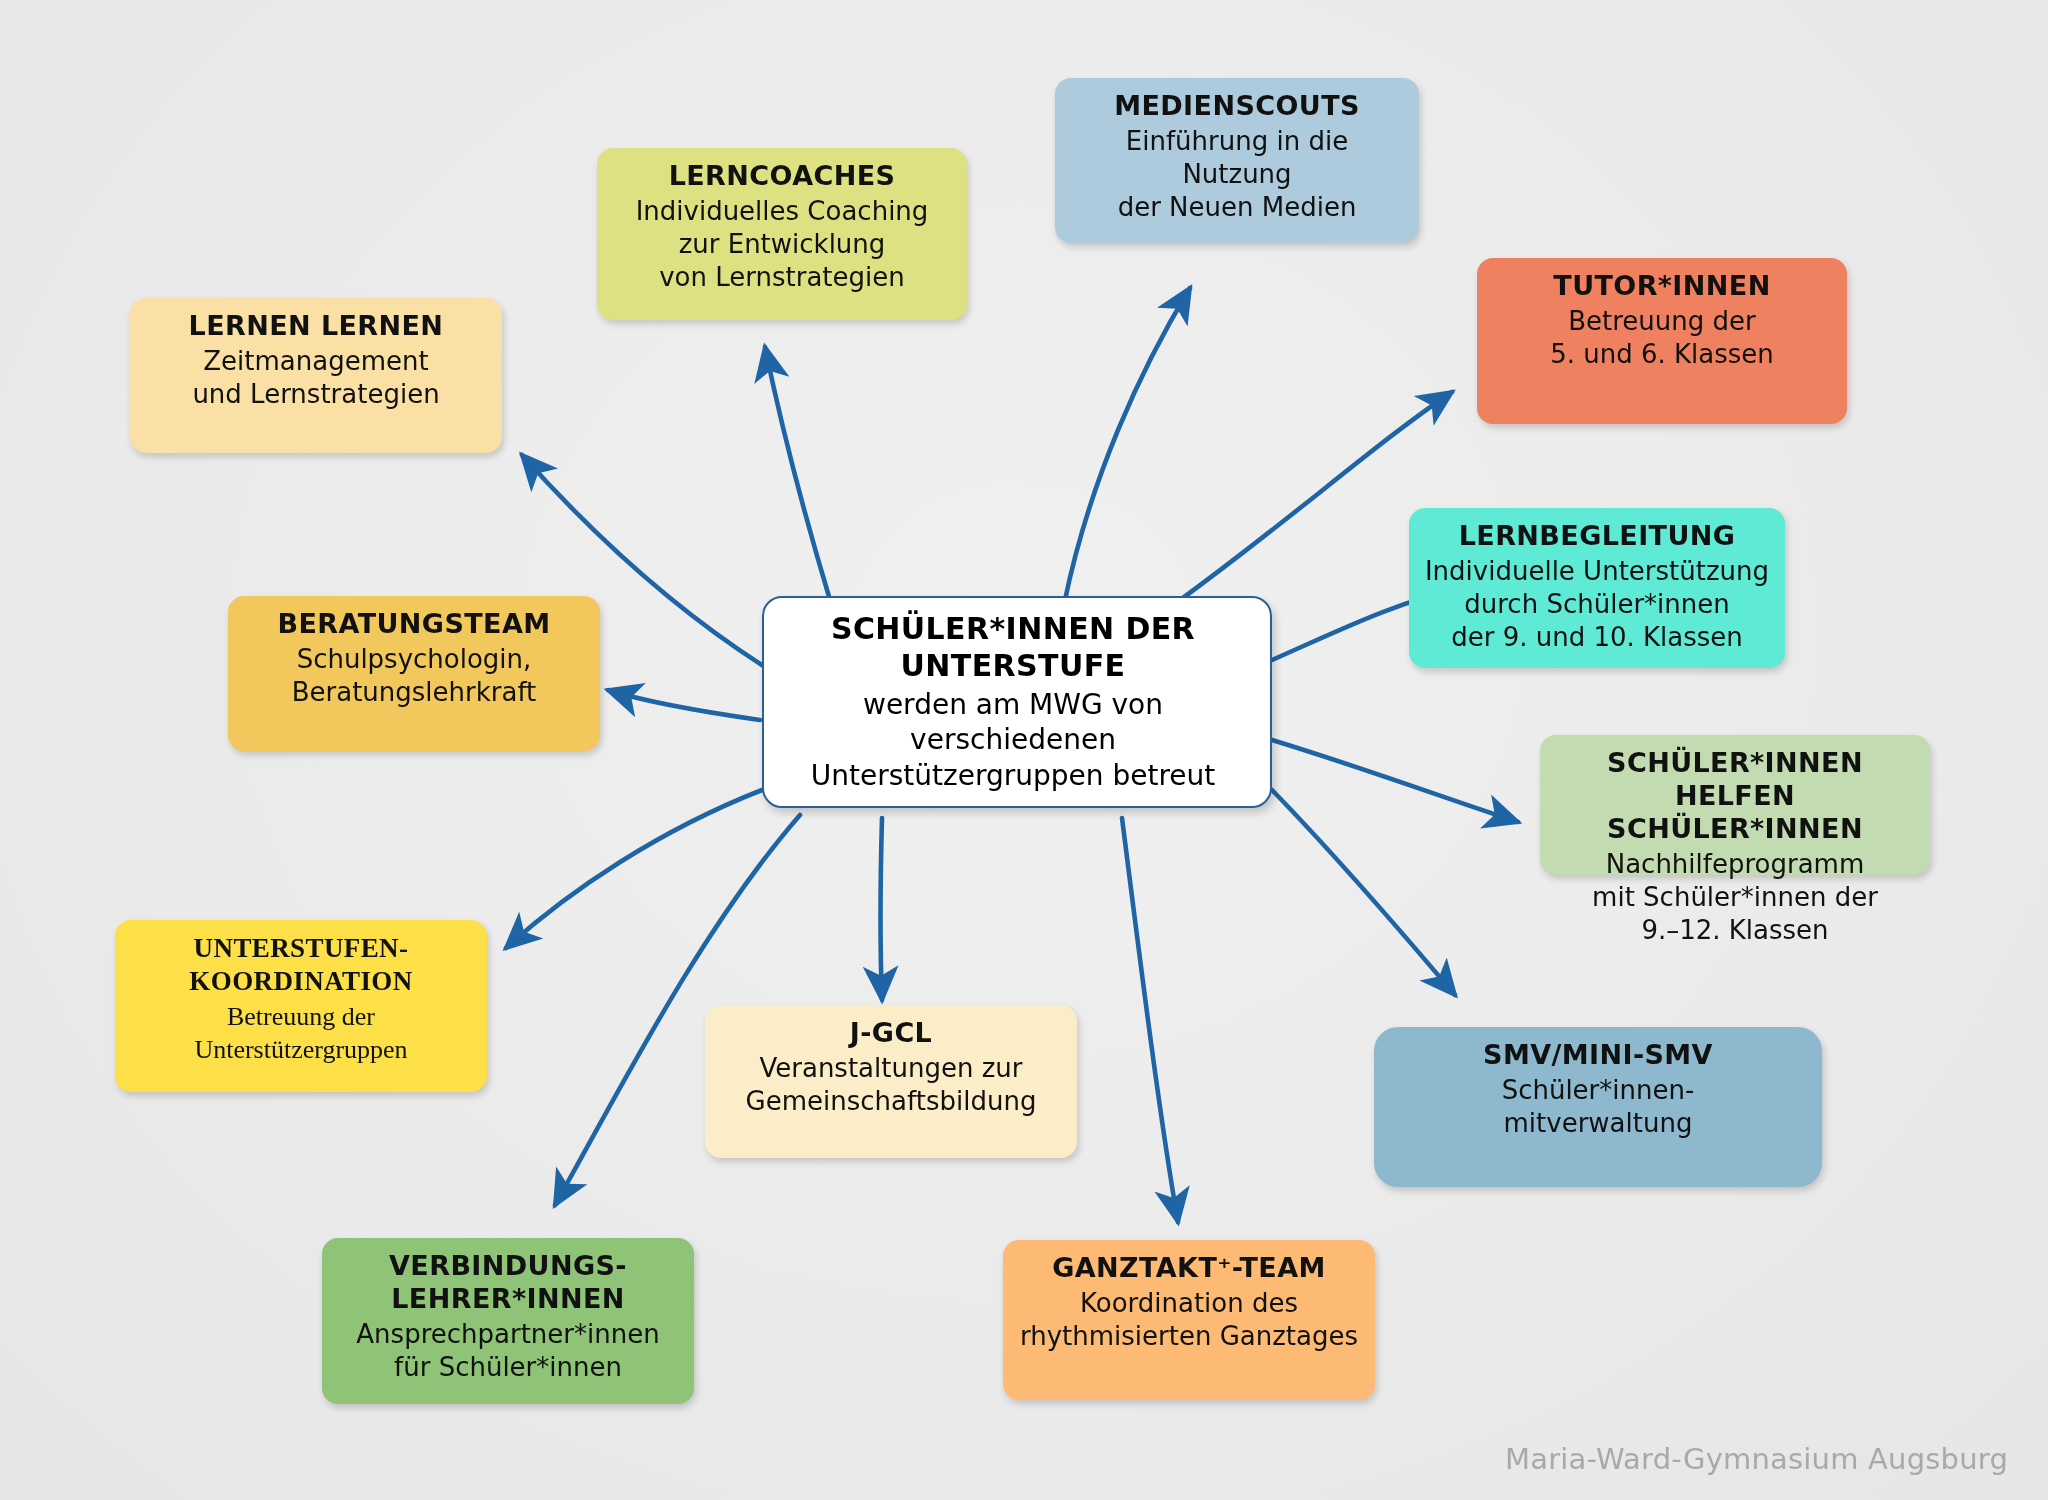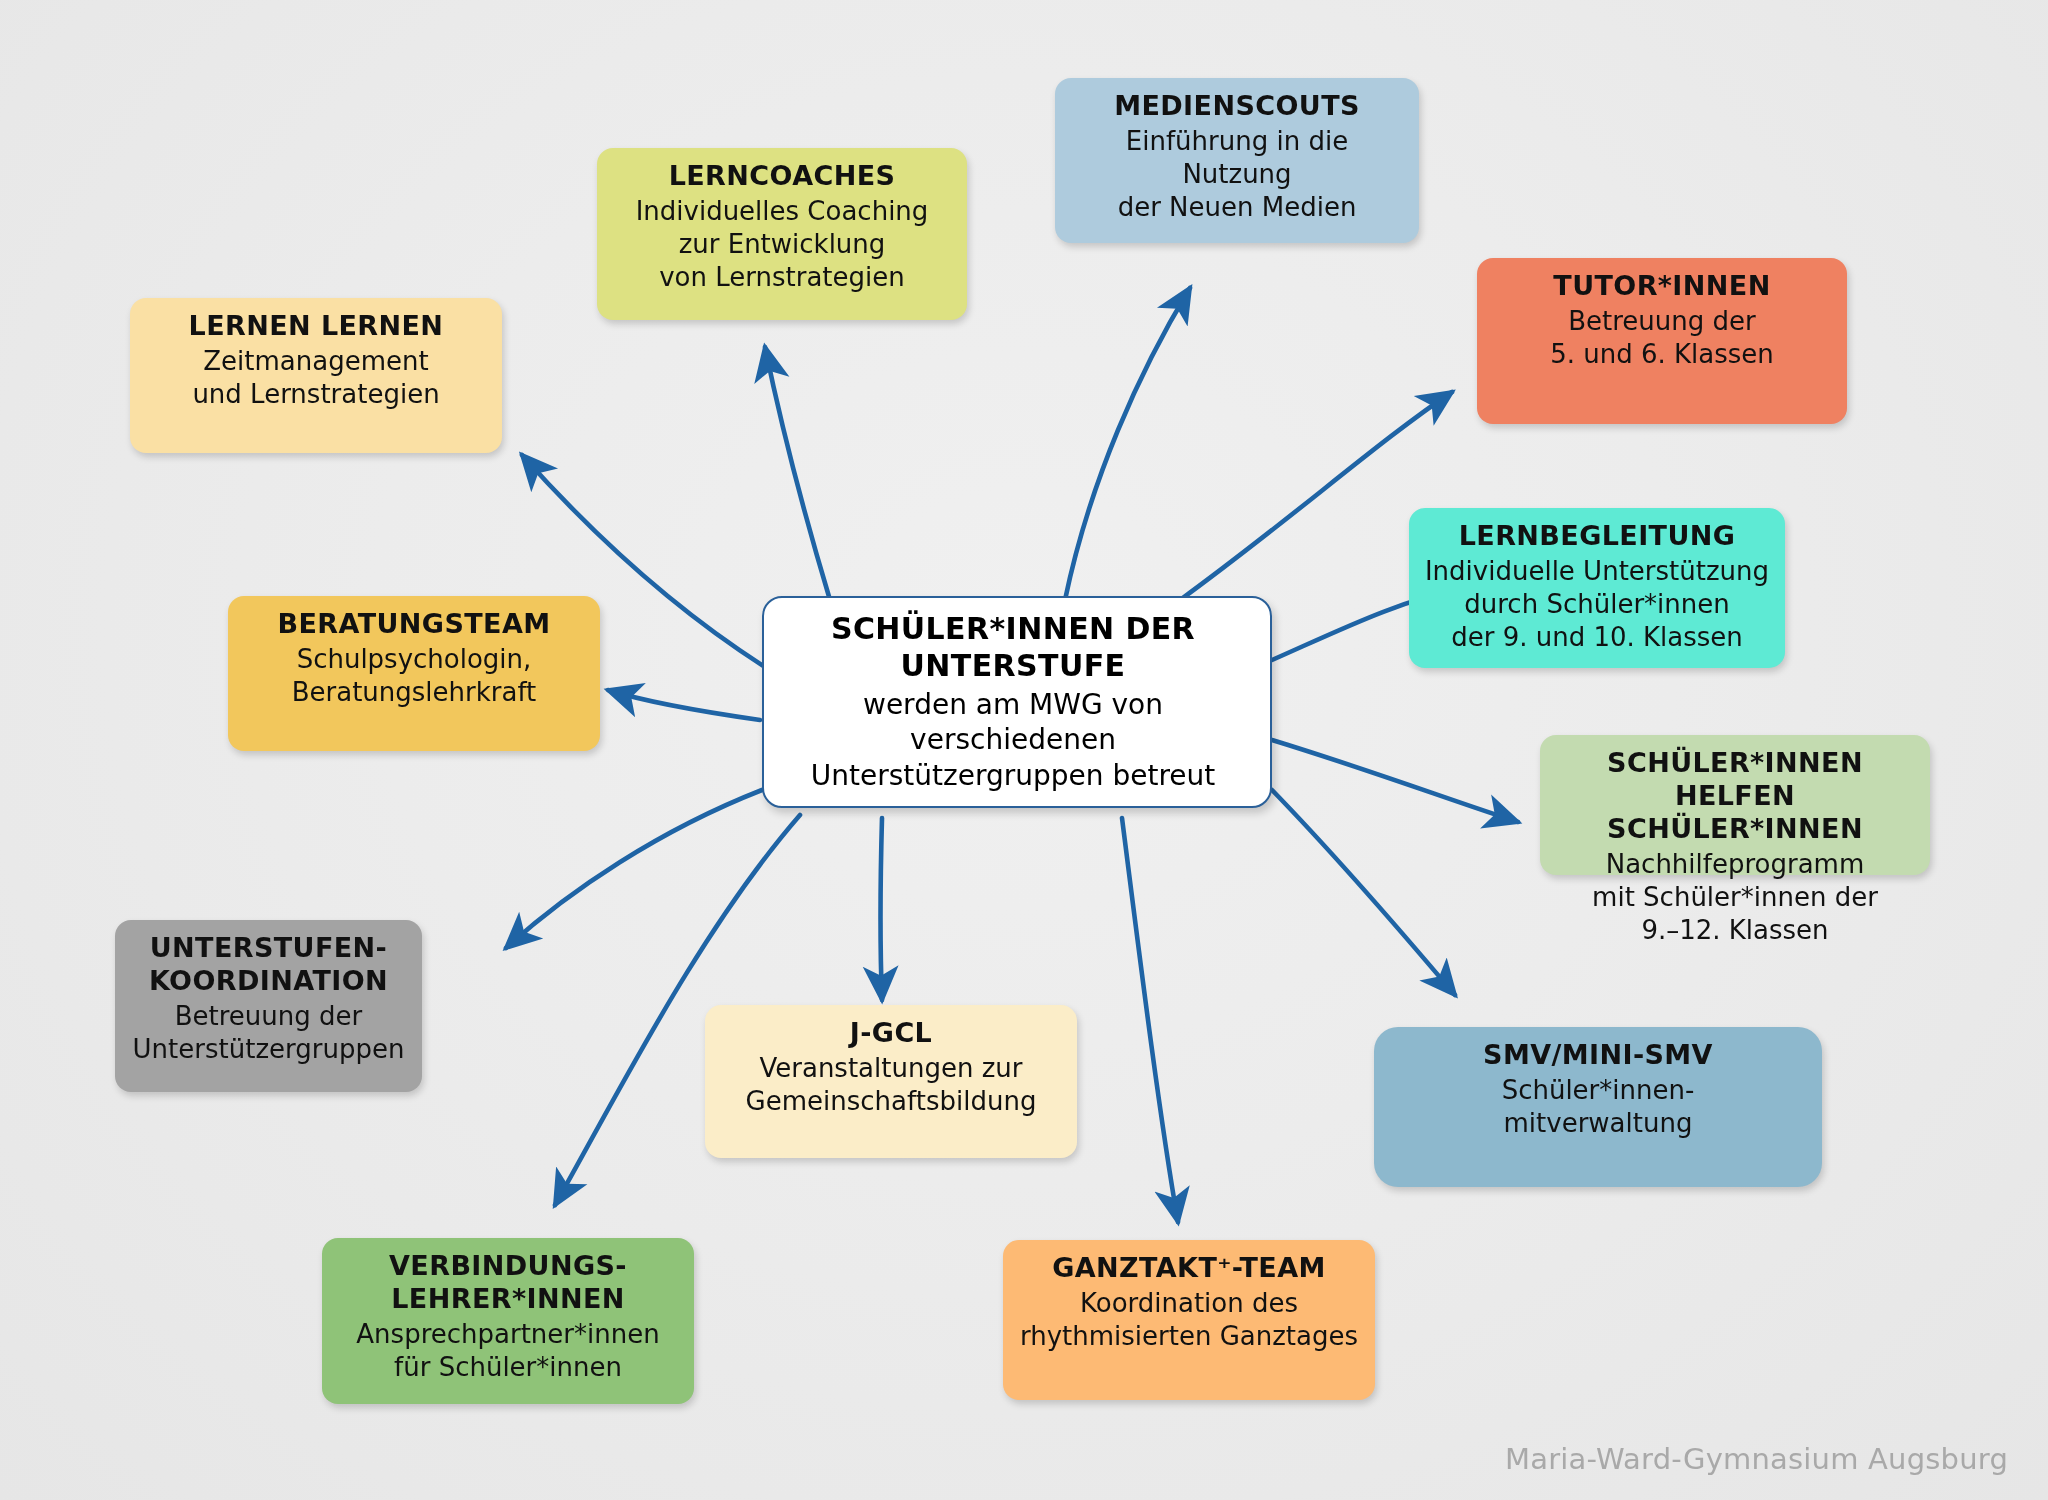--- a/index.html
+++ b/index.html
@@ -164,21 +164,21 @@
 Gemeinschaftsbildung</div>
   </div>
 
   <div class="node" style="left:322px;top:1238px;width:372px;height:166px;background:#8fc378;">
     <div class="ttl">VERBINDUNGS-
 LEHRER*INNEN</div>
     <div class="desc">Ansprechpartner*innen
 für Schüler*innen</div>
   </div>
 
-  <div class="node" style="left:115px;top:920px;width:307px;height:172px;background:#a3a3a3;">
+  <div class="node" style="left:115px;top:920px;width:372px;height:172px;background:#fde047;font-family:Liberation Serif, serif;">
     <div class="ttl">UNTERSTUFEN-
 KOORDINATION</div>
     <div class="desc">Betreuung der
 Unterstützergruppen</div>
   </div>
 
   <div class="node" style="left:228px;top:596px;width:372px;height:155px;background:#f2c75c;">
     <div class="ttl">BERATUNGSTEAM</div>
     <div class="desc">Schulpsychologin,
 Beratungslehrkraft</div>

